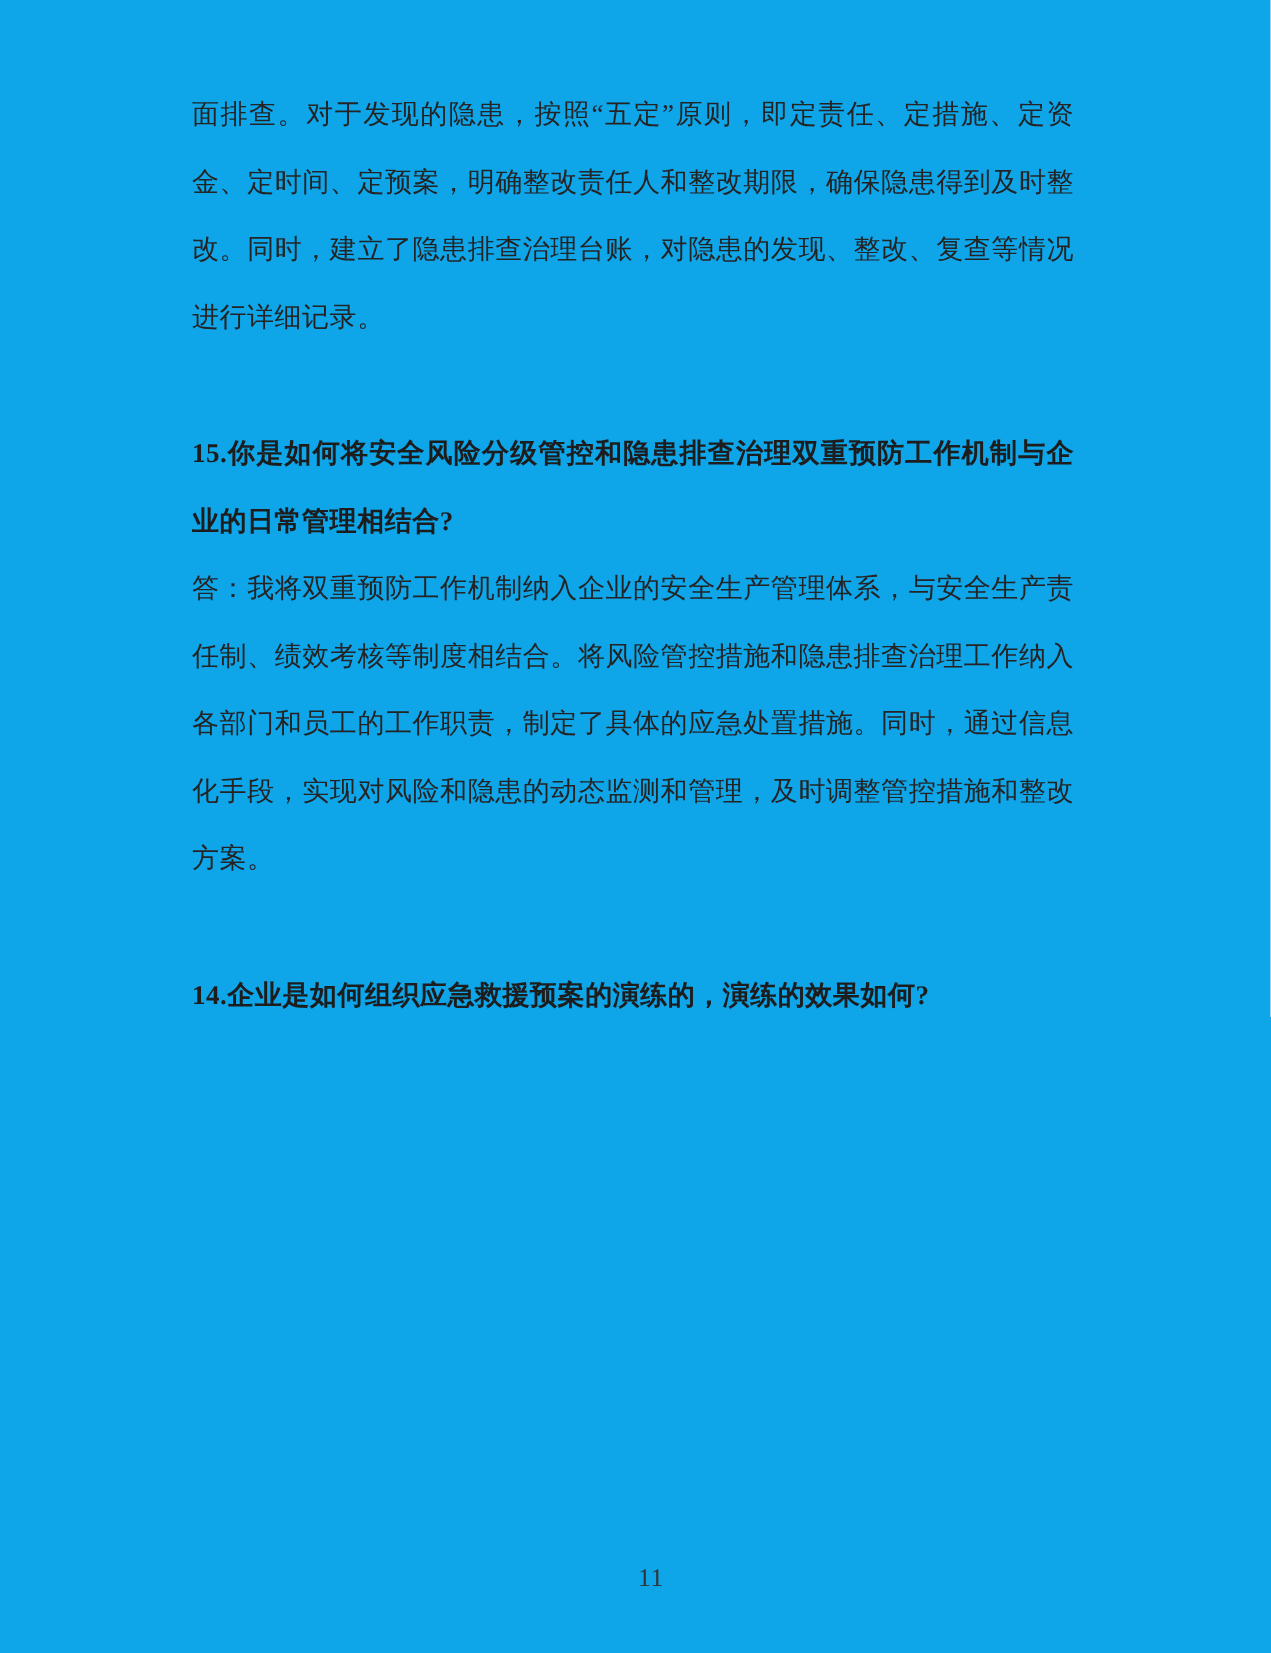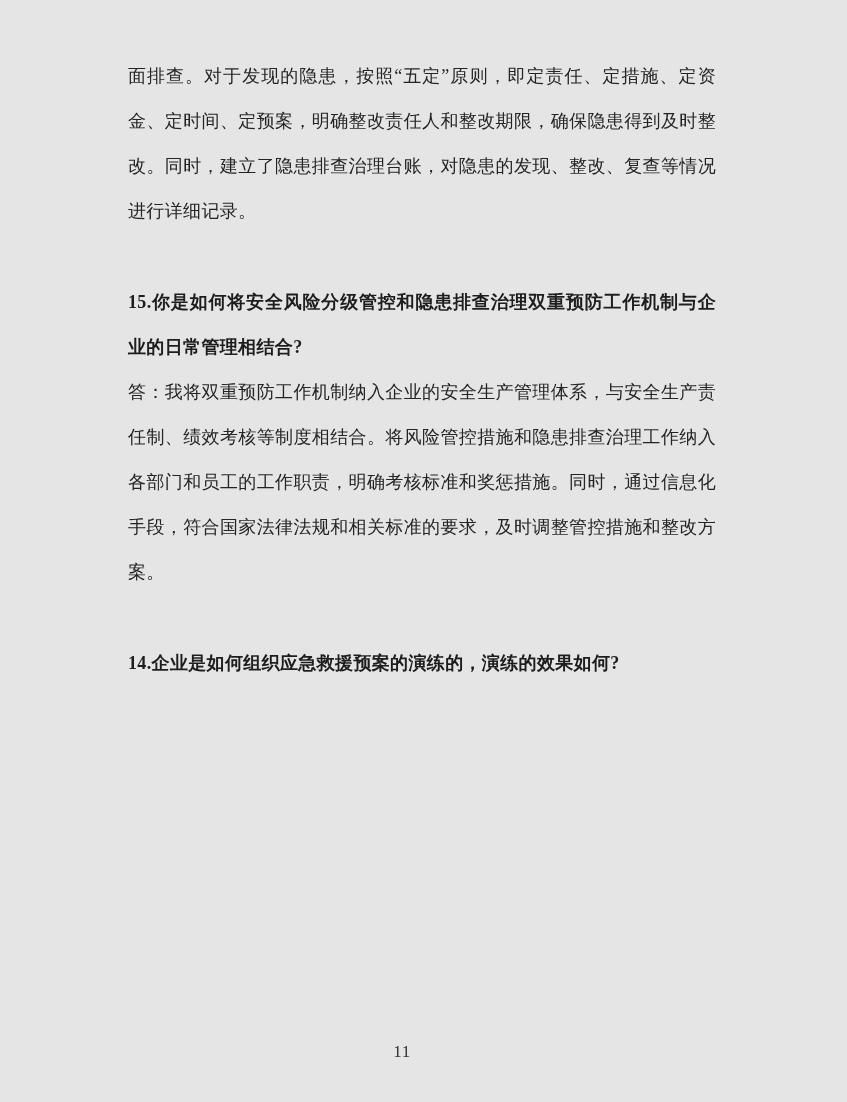--- a/index.html
+++ b/index.html
@@ -13,21 +13,21 @@
     position: relative;
     overflow: hidden;
     font-family: "Liberation Serif", "DejaVu Serif", serif;
   }
   .page {
     position: absolute;
     top: 0;
     left: 0;
     width: 847px;
     height: 1102px;
-    background: #e5e5e5;
+    background: #0ea5e9;
     box-sizing: border-box;
     padding: 54px 131px 0 128px;
     color: #242424;
   }
   .content {
     width: 588px;
   }
   .par, .question, .answer {
     margin: 0;
     font-size: 18px;
@@ -48,33 +48,34 @@
   .page-number {
     position: absolute;
     top: 1040px;
     left: 0;
     width: 804px;
     text-align: center;
     font-size: 17px;
     line-height: 24px;
     color: #333333;
     letter-spacing: 0.5px;
+    padding-left: 32px;
   }
 </style>
 </head>
 <body>
 
 <div class="page">
   <div class="content">
 
     <p class="par">面排查。对于发现的隐患，按照“五定”原则，即定责任、定措施、定资金、定时间、定预案，明确整改责任人和整改期限，确保隐患得到及时整改。同时，建立了隐患排查治理台账，对隐患的发现、整改、复查等情况进行详细记录。</p>
 
     <section class="qa-section">
       <p class="question">15.你是如何将安全风险分级管控和隐患排查治理双重预防工作机制与企业的日常管理相结合?</p>
-      <p class="answer">答：我将双重预防工作机制纳入企业的安全生产管理体系，与安全生产责任制、绩效考核等制度相结合。将风险管控措施和隐患排查治理工作纳入各部门和员工的工作职责，明确考核标准和奖惩措施。同时，通过信息化手段，符合国家法律法规和相关标准的要求，及时调整管控措施和整改方案。</p>
+      <p class="answer">答：我将双重预防工作机制纳入企业的安全生产管理体系，与安全生产责任制、绩效考核等制度相结合。将风险管控措施和隐患排查治理工作纳入各部门和员工的工作职责，制定了具体的应急处置措施。同时，通过信息化手段，实现对风险和隐患的动态监测和管理，及时调整管控措施和整改方案。</p>
     </section>
 
     <section class="qa-section">
     </section>
 
     <section class="qa-section">
       <p class="question">14.企业是如何组织应急救援预案的演练的，演练的效果如何?</p>
       <p class="answer"></p>
     </section>
 

